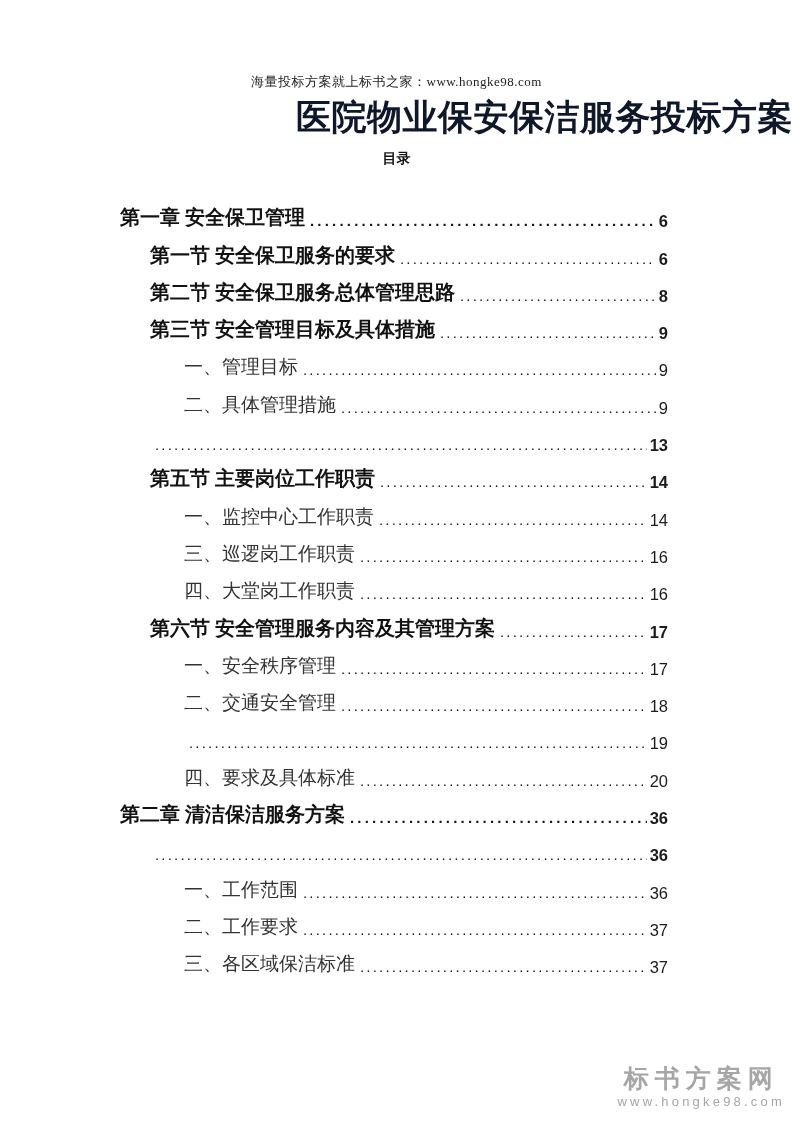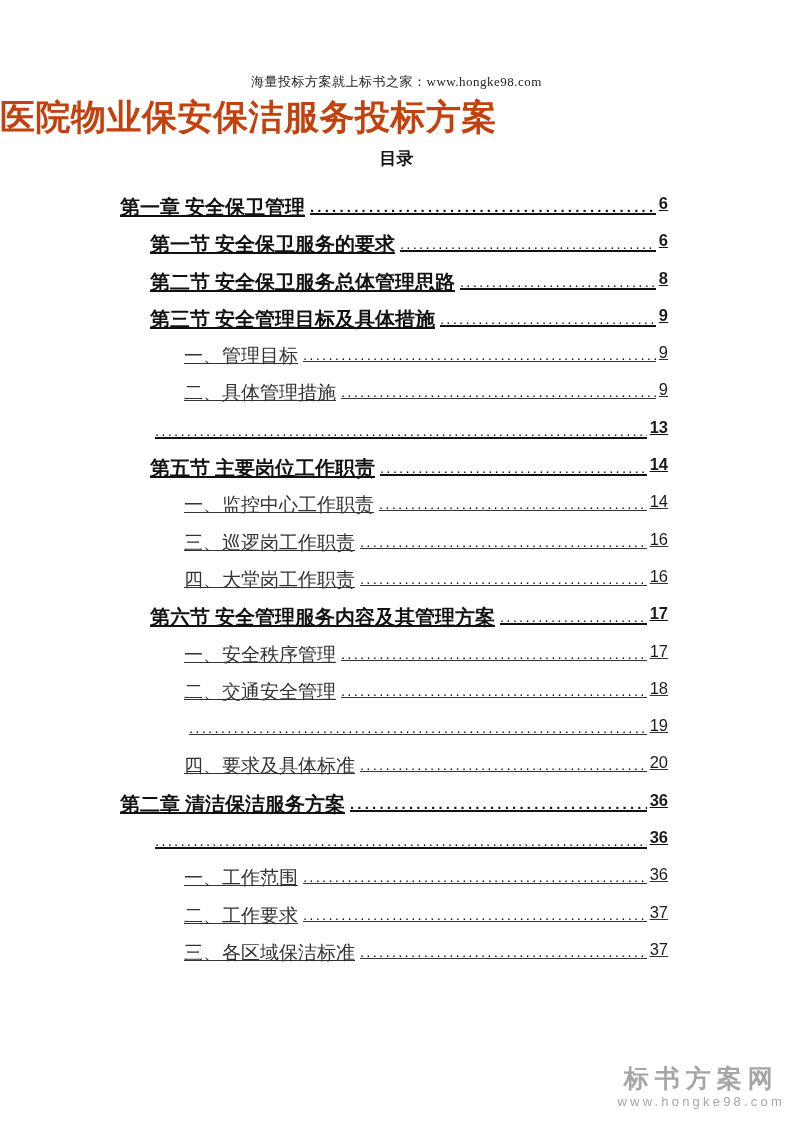--- a/index.html
+++ b/index.html
@@ -20,45 +20,44 @@
   }
   .promo-header {
     text-align: center;
     font-size: 13px;
     line-height: 18px;
     color: #222222;
     letter-spacing: 0.5px;
   }
   .doc-title {
     margin-top: 5px;
-    text-align: left;
+    text-align: right;
     font-size: 35px;
     line-height: 44px;
     font-weight: 700;
     letter-spacing: 0.5px;
-    color: #c2410c;
+    color: #0f172a;
   }
   .toc-heading {
     margin-top: 4px;
     text-align: center;
-    font-size: 17px;
+    font-size: 14px;
     line-height: 30px;
     font-weight: 700;
     color: #141414;
   }
   .toc-list {
     margin: 20px 125px 0 120px; 
   }
   .toc-row {
     display: flex;
-    align-items: flex-start;
+    align-items: flex-end;
     height: 37.3px;
     font-size: 20px;
     white-space: nowrap;
-    text-decoration: underline;
   }
   .toc-label {
     flex: 0 0 auto;
   }
   .lvl-chapter {
     font-weight: 700;
     color: #121212;
   }
   .lvl-section {
     font-weight: 700;

